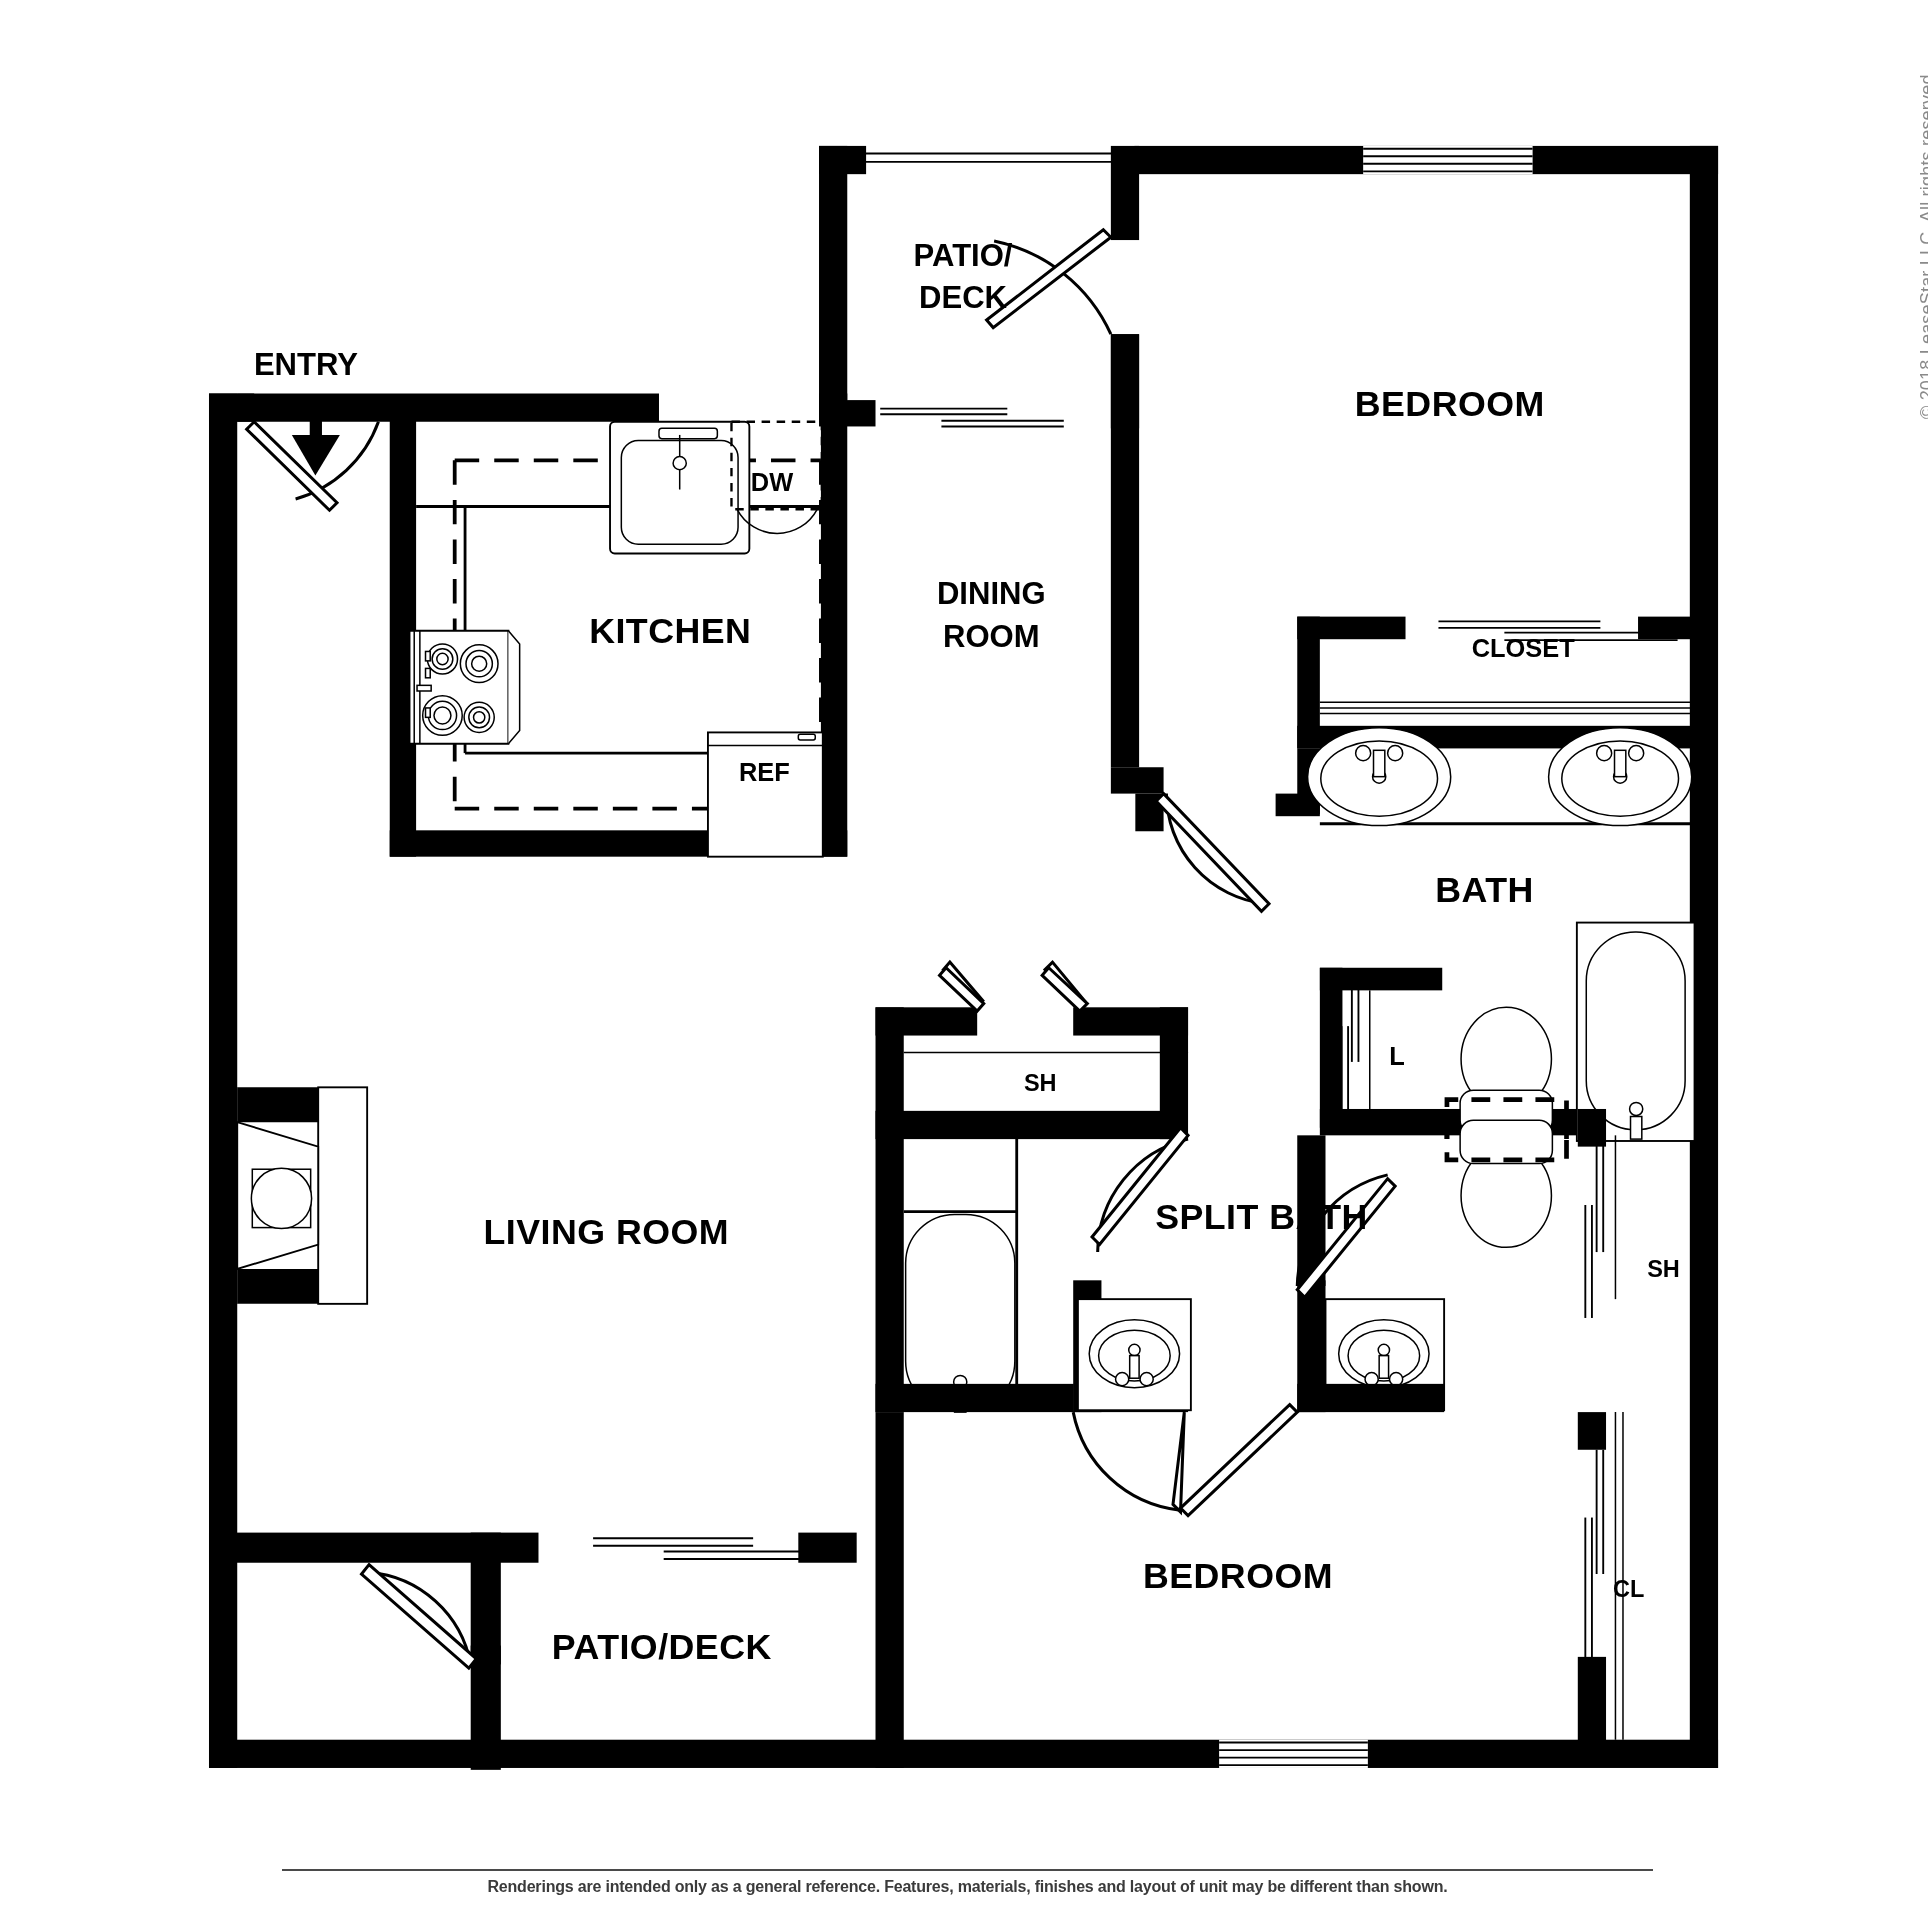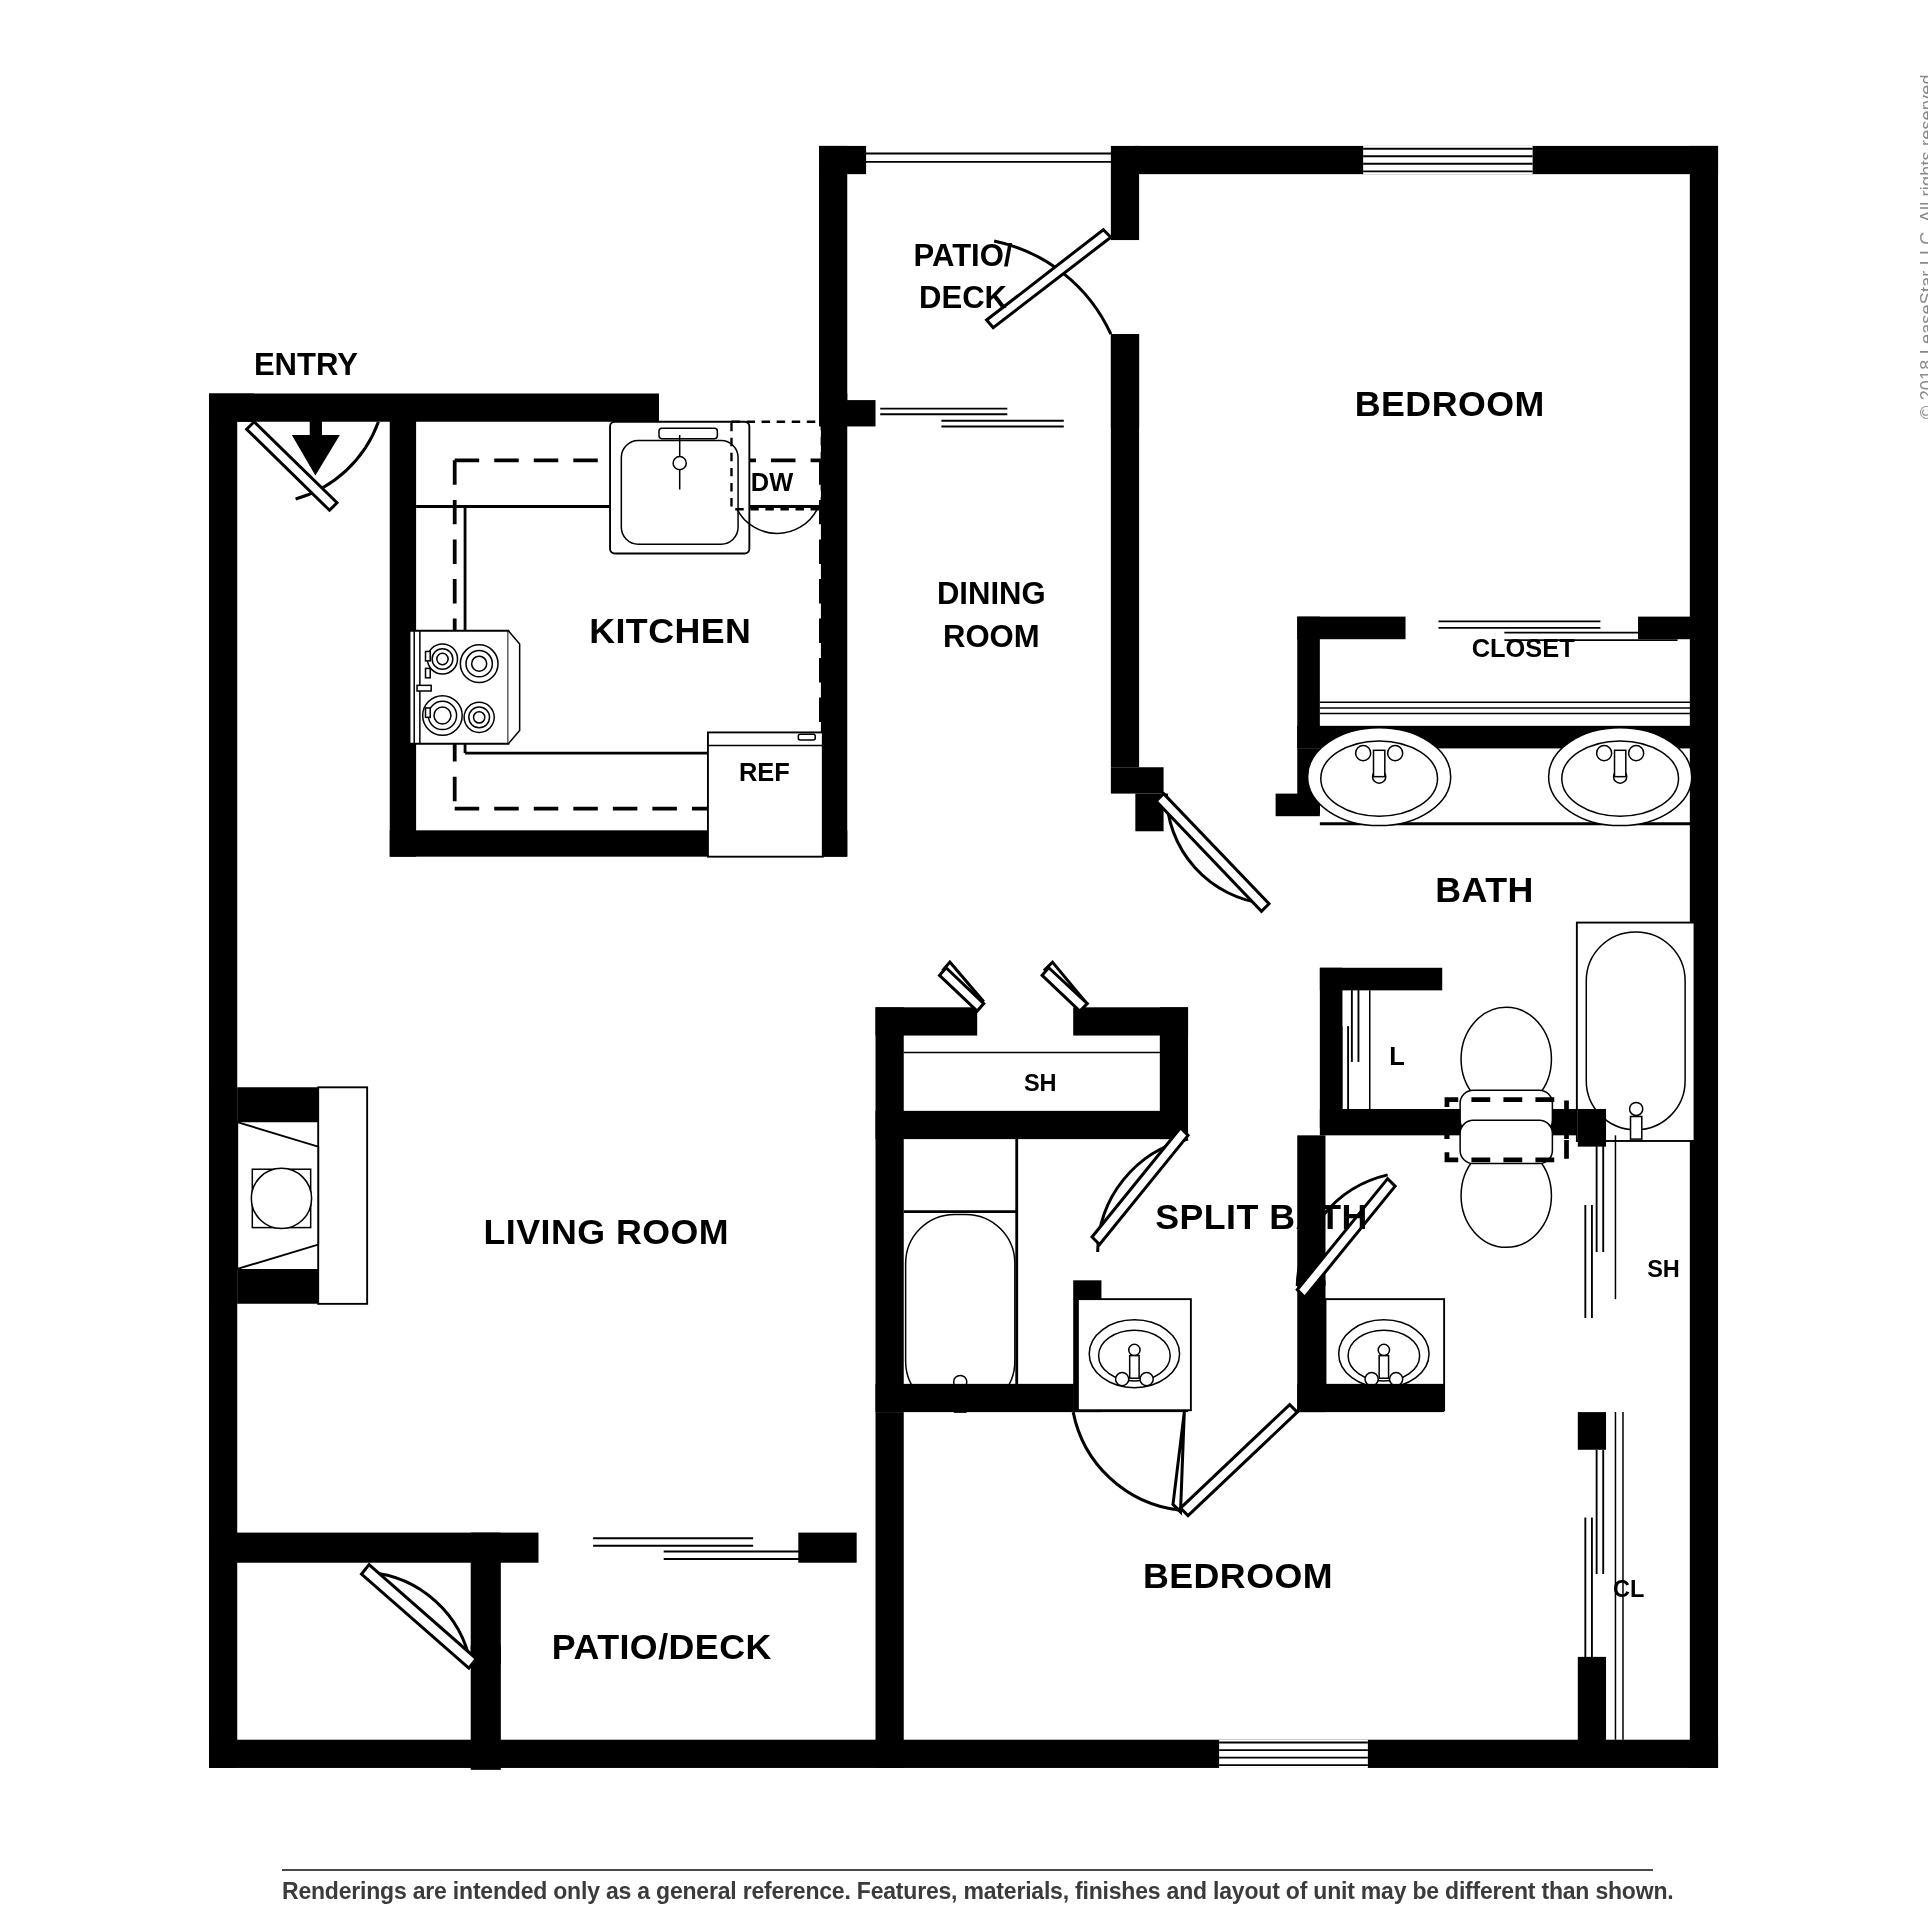--- a/index.html
+++ b/index.html
@@ -70,21 +70,21 @@
   #disclaimer-rule {
     position: absolute;
     left: 282px;
     top: 1869px;
     width: 1371px;
     height: 1.9px;
     background: #4a4a4a;
   }
   #disclaimer-text {
     font-family: "Liberation Sans", sans-serif;
-    font-size: 23px;
+    font-size: 16px;
     font-weight: bold;
     color: #3b3b3b;
     letter-spacing: -0.2px;
     white-space: nowrap;
   }
   #copyright {
     position: absolute;
     right: 5.6px;
     top: 7.5px;
     width: 28px;

